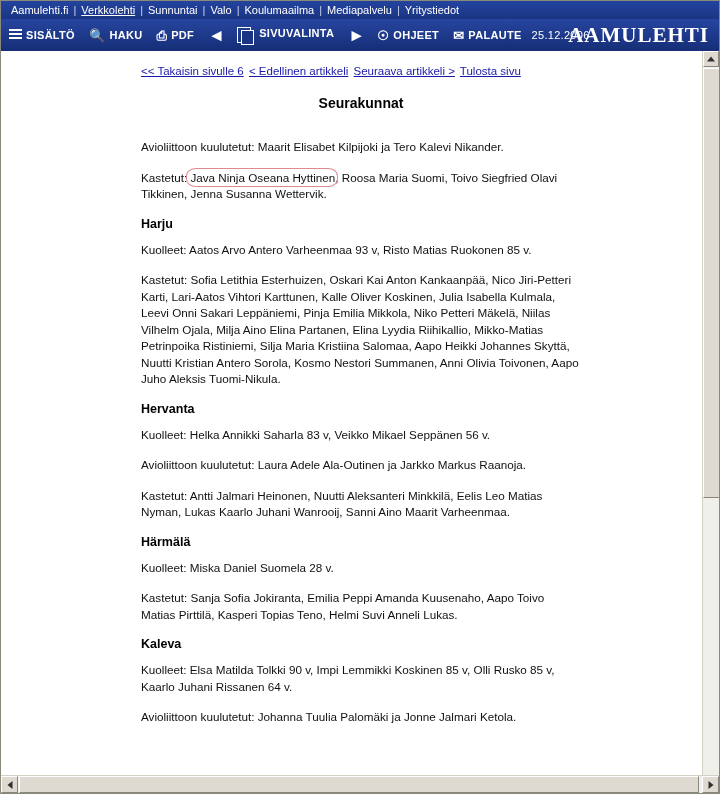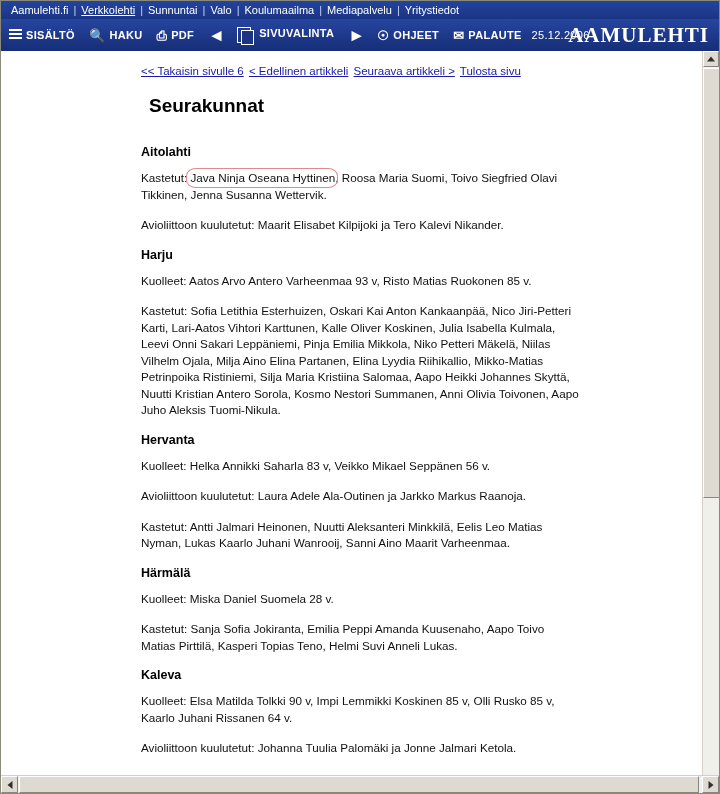--- a/index.html
+++ b/index.html
@@ -159,24 +159,25 @@
     margin-bottom: 18px;
     white-space: nowrap;
   }
   .crumbs a {
     color: #1a1aa8;
     text-decoration: underline;
     margin-right: 2px;
   }
   h1.title {
     font-family: "Liberation Sans", sans-serif;
-    font-size: 19px;
+    font-size: 14px;
     font-weight: bold;
     color: #000000;
-    margin: 0 0 28px 8px;
+    margin: 0 0 28px 0;
+    text-align: center;
   }
   h2.area {
     font-size: 12.5px;
     font-weight: bold;
     color: #000000;
     margin: 0 0 11px 0;
   }
   p.entry {
     font-size: 11.7px;
     line-height: 16.5px;
@@ -373,23 +374,22 @@
 
         <div class="crumbs">
           <a href="#">&lt;&lt; Takaisin sivulle 6</a>
           <a href="#">&lt; Edellinen artikkeli</a>
           <a href="#">Seuraava artikkeli &gt;</a>
           <a href="#">Tulosta sivu</a>
         </div>
 
         <h1 class="title">Seurakunnat</h1>
 
-        <h2 class="area">Aitolahti</h2>
+        <p class="entry">Avioliittoon kuulutetut: Maarit Elisabet Kilpijoki ja Tero Kalevi Nikander.</p>
         <p class="entry"><span>Kastetut: </span><span class="hl">Java Ninja Oseana Hyttinen</span><span>, Roosa Maria Suomi, Toivo Siegfried Olavi Tikkinen, Jenna Susanna Wettervik.</span></p>
-        <p class="entry">Avioliittoon kuulutetut: Maarit Elisabet Kilpijoki ja Tero Kalevi Nikander.</p>
 
         <h2 class="area">Harju</h2>
         <p class="entry">Kuolleet: Aatos Arvo Antero Varheenmaa 93 v, Risto Matias Ruokonen 85 v.</p>
         <p class="entry">Kastetut: Sofia Letithia Esterhuizen, Oskari Kai Anton Kankaanpää, Nico Jiri-Petteri Karti, Lari-Aatos Vihtori Karttunen, Kalle Oliver Koskinen, Julia Isabella Kulmala, Leevi Onni Sakari Leppäniemi, Pinja Emilia Mikkola, Niko Petteri Mäkelä, Niilas Vilhelm Ojala, Milja Aino Elina Partanen, Elina Lyydia Riihikallio, Mikko-Matias Petrinpoika Ristiniemi, Silja Maria Kristiina Salomaa, Aapo Heikki Johannes Skyttä, Nuutti Kristian Antero Sorola, Kosmo Nestori Summanen, Anni Olivia Toivonen, Aapo Juho Aleksis Tuomi-Nikula.</p>
 
         <h2 class="area">Hervanta</h2>
         <p class="entry">Kuolleet: Helka Annikki Saharla 83 v, Veikko Mikael Seppänen 56 v.</p>
         <p class="entry">Avioliittoon kuulutetut: Laura Adele Ala-Outinen ja Jarkko Markus Raanoja.</p>
         <p class="entry">Kastetut: Antti Jalmari Heinonen, Nuutti Aleksanteri Minkkilä, Eelis Leo Matias Nyman, Lukas Kaarlo Juhani Wanrooij, Sanni Aino Maarit Varheenmaa.</p>
 

